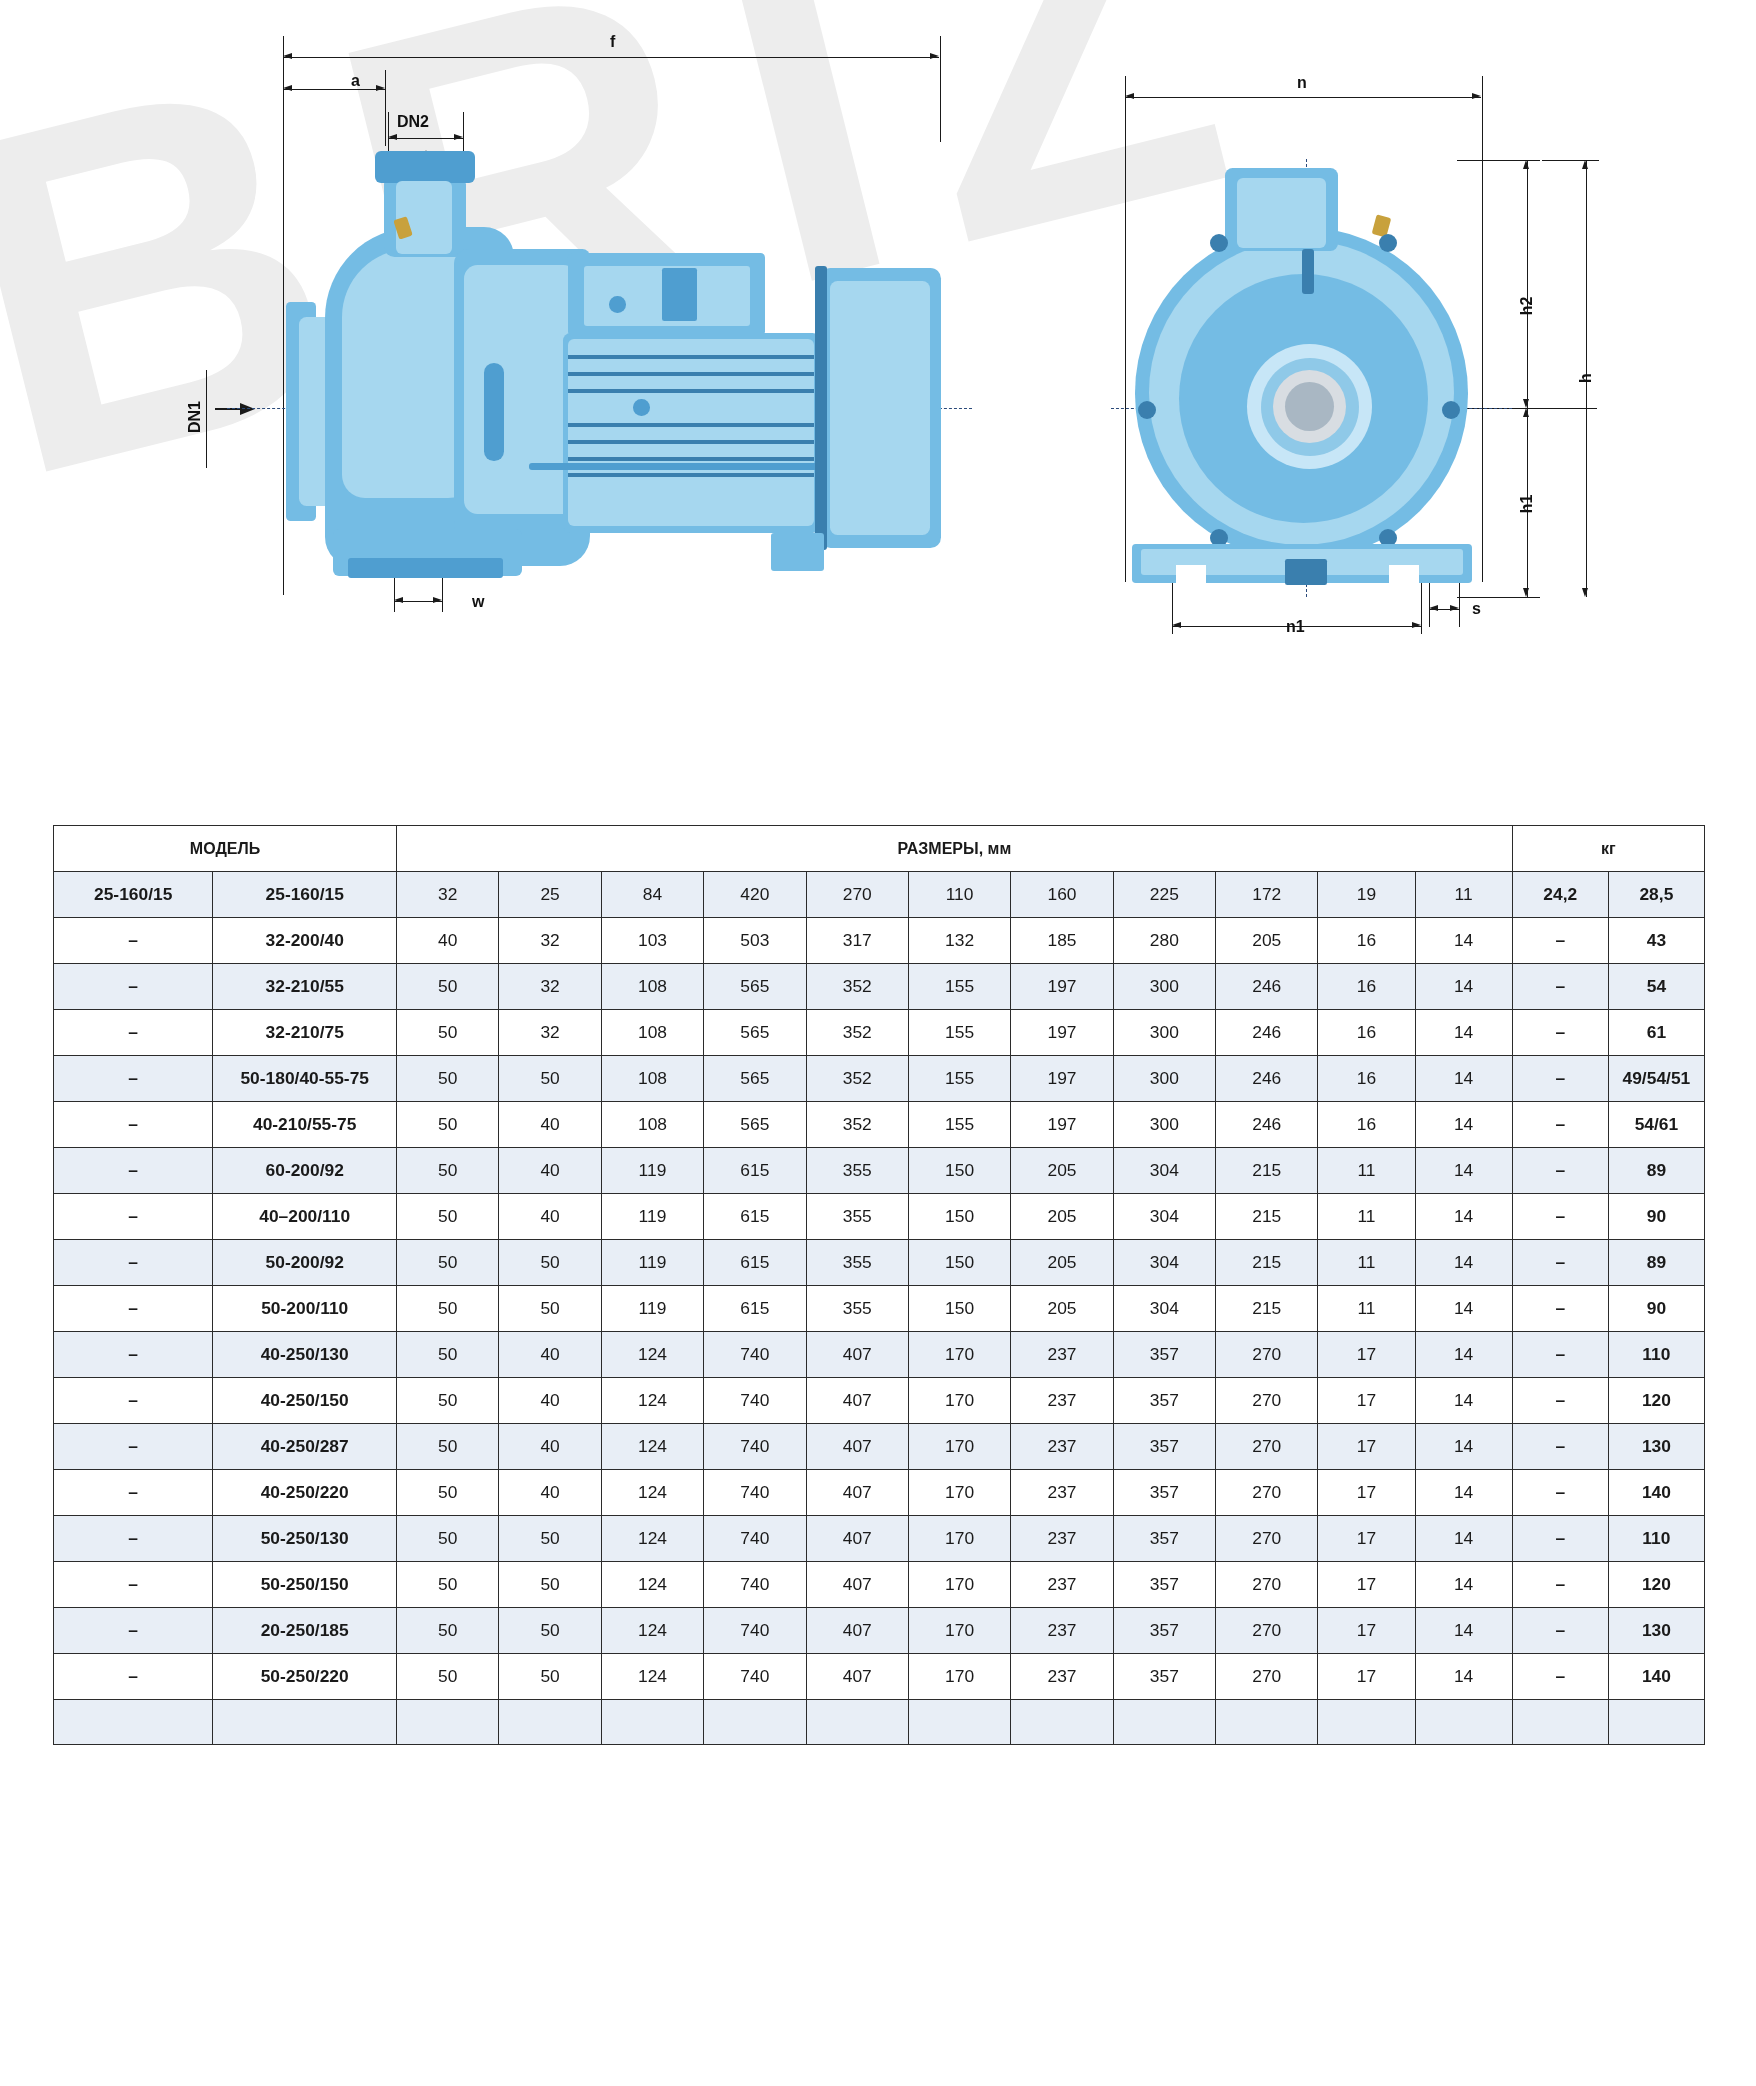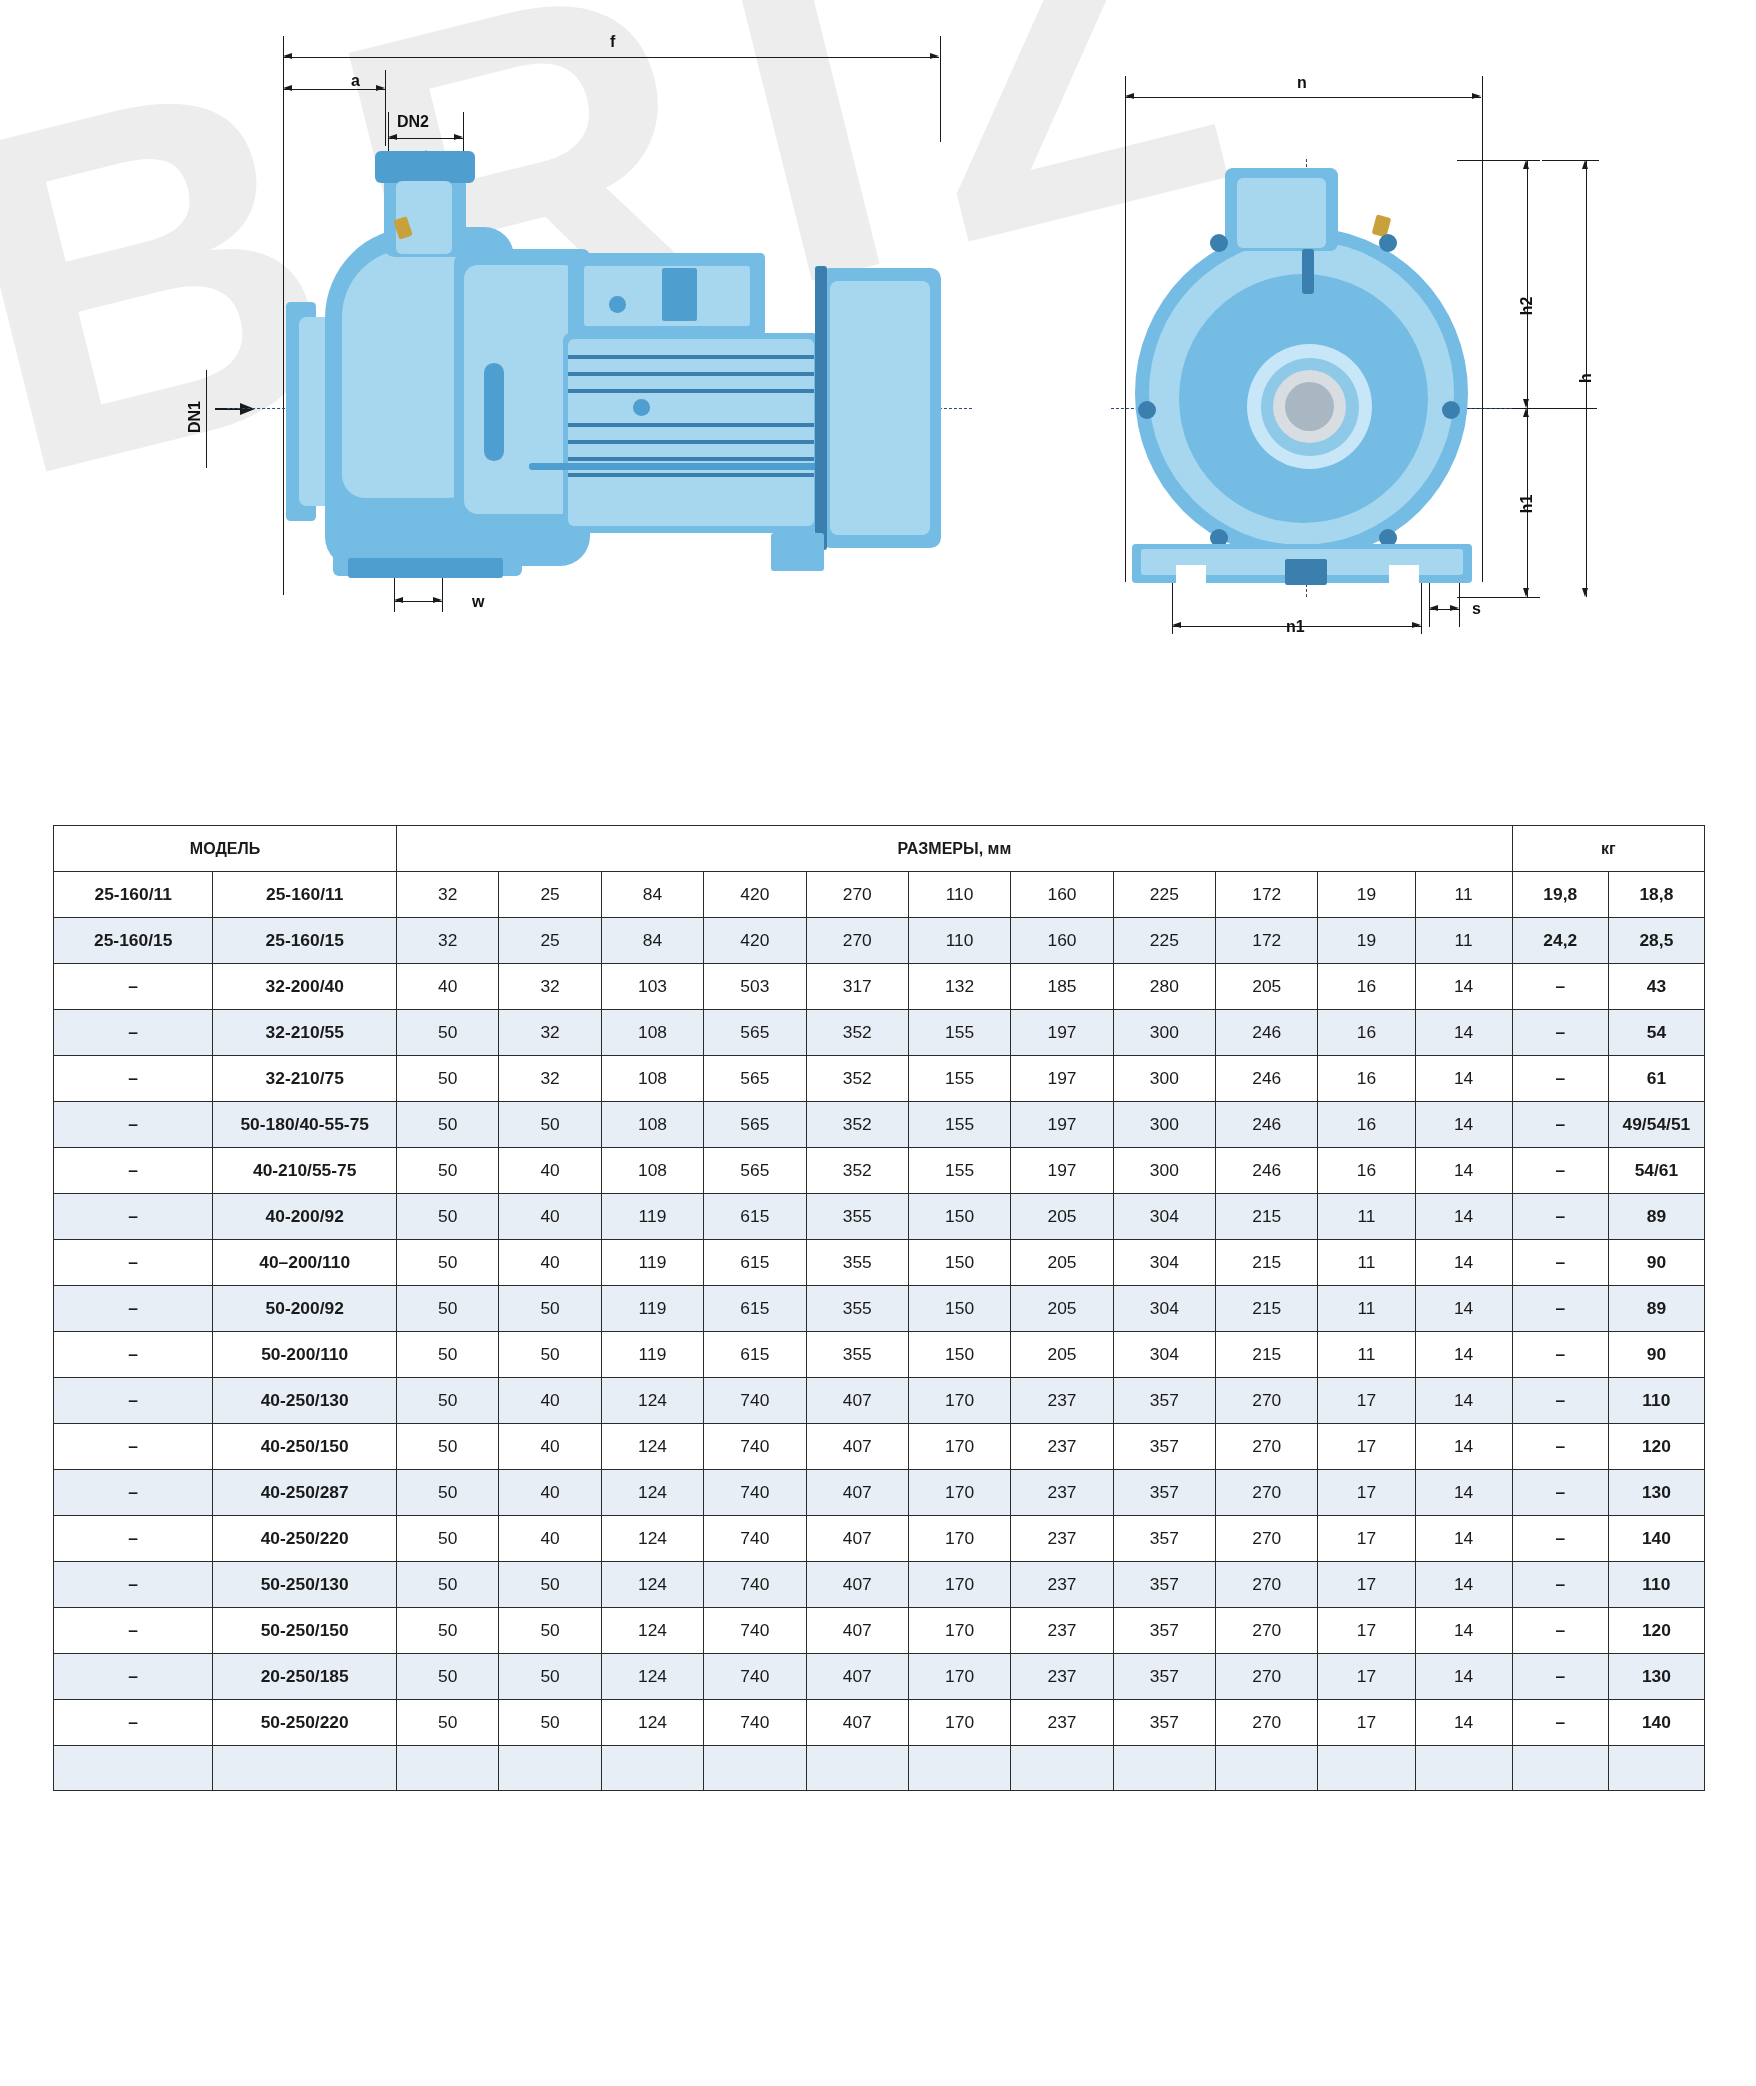--- a/index.html
+++ b/index.html
@@ -312,37 +312,20 @@
       <col style="width:91px">
     </colgroup>
     <thead>
       <tr>
         <th colspan="2">МОДЕЛЬ</th>
         <th colspan="11">РАЗМЕРЫ, мм</th>
         <th colspan="2">кг</th>
       </tr>
     </thead>
     <tbody id="table-body">
-        <tr class="row-plain">
-          <td class="model">25-160/11</td>
-          <td class="model">25-160/11</td>
-          <td>32</td>
-          <td>25</td>
-          <td>84</td>
-          <td>420</td>
-          <td>270</td>
-          <td>110</td>
-          <td>160</td>
-          <td>225</td>
-          <td>172</td>
-          <td>19</td>
-          <td>11</td>
-          <td class="kg">19,8</td>
-          <td class="kg">18,8</td>
-        </tr>
         <tr class="row-alt">
           <td class="model">25-160/15</td>
           <td class="model">25-160/15</td>
           <td>32</td>
           <td>25</td>
           <td>84</td>
           <td>420</td>
           <td>270</td>
           <td>110</td>
           <td>160</td>
@@ -433,21 +416,21 @@
           <td>197</td>
           <td>300</td>
           <td>246</td>
           <td>16</td>
           <td>14</td>
           <td class="kg">–</td>
           <td class="kg">54/61</td>
         </tr>
         <tr class="row-alt">
           <td class="model">–</td>
-          <td class="model">40-200/92</td>
+          <td class="model">60-200/92</td>
           <td>50</td>
           <td>40</td>
           <td>119</td>
           <td>615</td>
           <td>355</td>
           <td>150</td>
           <td>205</td>
           <td>304</td>
           <td>215</td>
           <td>11</td>

